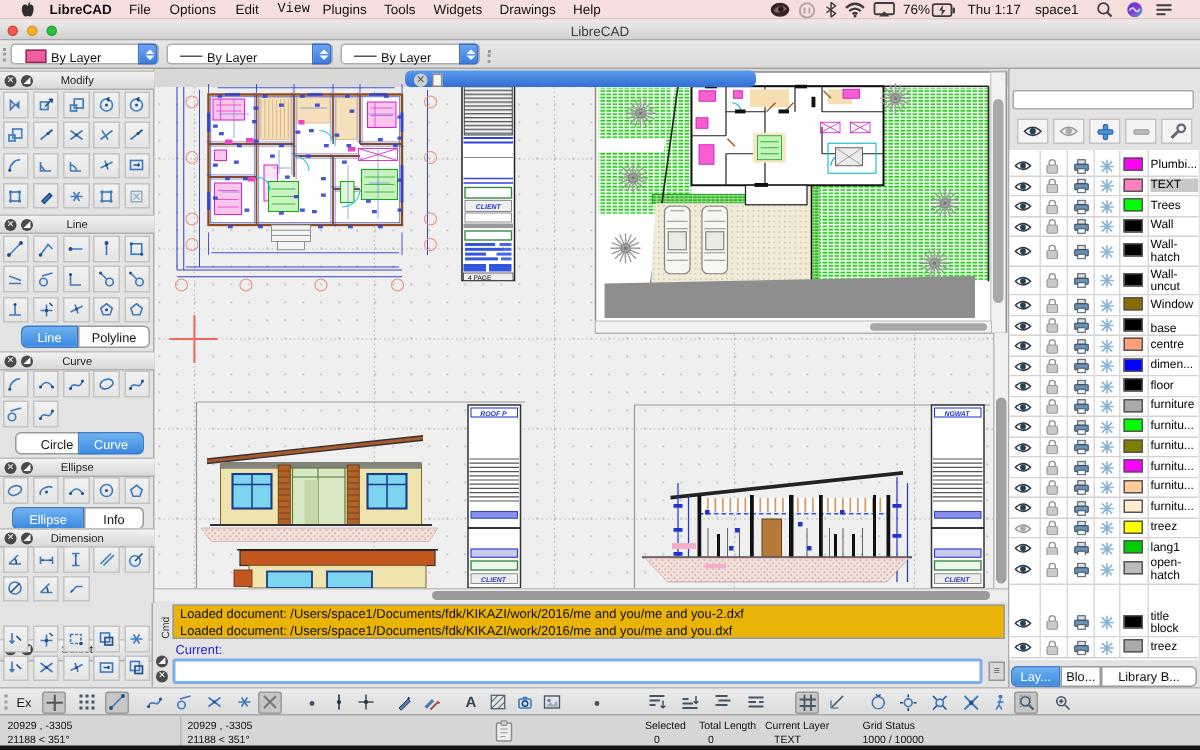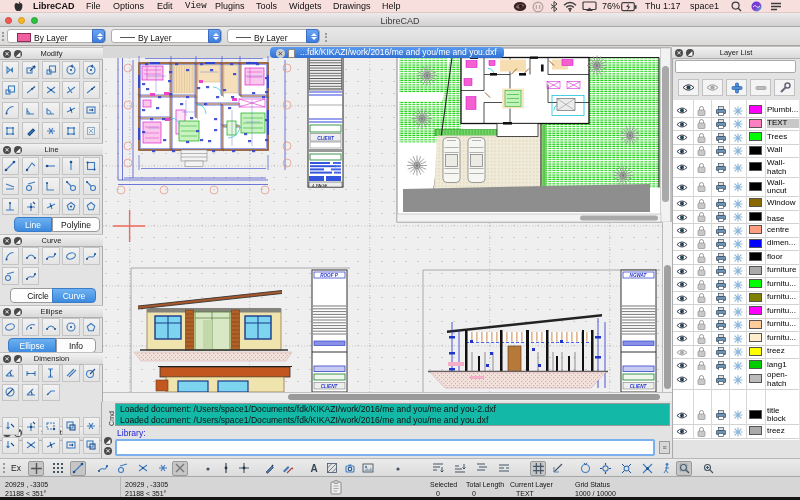--- a/index.html
+++ b/index.html
@@ -24,21 +24,21 @@
 .tbtn{position:absolute;width:17.6px;height:17.6px;background:linear-gradient(#f2f2f2,#e4e4e4);border:1px solid #c4c4c4;display:flex;align-items:center;justify-content:center}
 .tabs{position:absolute;height:15px;font-size:8.5px;text-align:center;color:#111}
 .tab{position:absolute;top:0;height:15px;line-height:14px;background:#fdfdfd;border:1px solid #9a9a9a}
 .tab.on{background:linear-gradient(#6db1f0,#3d8ae0);color:#fff;border-color:#3a7cc8}
 
 .lrow{position:absolute;left:0;width:126px;border-bottom:1px solid #d2d2d2;background:#fff}
 .lrow .nm{position:absolute;left:94px;top:1px;font-size:8px;color:#000;line-height:8.7px}
 .lrow span svg{display:block}
 .sw{position:absolute;left:76px;width:13px;height:9px;border:1px solid #555}
 
-#cmdmsg{left:115px;top:403px;width:555px;height:23px;background:#14b8a6;border:1px solid #9a9a9a;font-size:8.6px;color:#111;line-height:11px;padding-left:4px}
+#cmdmsg{left:115px;top:403px;width:555px;height:23px;background:#eab308;border:1px solid #9a9a9a;font-size:8.6px;color:#111;line-height:11px;padding-left:4px}
 #cmdinp{left:115px;top:439px;width:540px;height:17px;background:#fff;border:2px solid #7ab0ee;border-radius:2px}
 
 #botbar{left:0;top:458px;width:800px;height:18px;background:linear-gradient(#ebebeb,#dcdcdc);border-top:1px solid #b8b8b8}
 #statbar{left:0;top:476px;width:800px;height:21px;background:#d6d6d6;border-top:1px solid #a8a8a8;font-size:7px;color:#111}
 .bbtn{position:absolute;top:1.5px;width:16px;height:15px;display:flex;align-items:center;justify-content:center}
 .bbtn.prs{background:#c6c6c6;border:1px solid #9a9a9a;border-radius:2px}
 </style></head><body>
 <div id="scr">
 
 <svg width="0" height="0" style="position:absolute">
@@ -1082,28 +1082,26 @@
         <use href="#tree" x="623" y="173"></use>
       </g>
       <rect x="660.5" y="48" width="10" height="174" fill="#f2f2f2" stroke="#bbb" stroke-width="0.7"></rect>
       <rect x="662" y="66" width="7" height="136" rx="3.5" fill="#a9a9a9"></rect>
       <rect x="397" y="214" width="264" height="8" fill="#f2f2f2" stroke="#bbb" stroke-width="0.7"></rect>
       <rect x="580" y="215.5" width="78" height="5" rx="2.5" fill="#a9a9a9"></rect>
     </svg>
 <div class="abs" style="left:270px;top:47px;width:234px;height:11px;border-radius:4px;background:linear-gradient(#5b9bee,#316fd2);color:#fff;font-size:8.5px;line-height:11px">
       <span class="abs" style="left:6px;top:1.5px;width:9px;height:9px;border-radius:50%;background:#cfcfcf;color:#555;font-size:7px;line-height:9px;text-align:center">✕</span>
       <span class="abs" style="left:18px;top:1.5px;width:7px;height:9px;background:#f5f5f5;border:0.5px solid #888"></span>
-      <span class="abs" style="left:30px">...fdk/KIKAZI/work/2016/me and you/me and you.dxf</span>
     </div>
 <div class="abs" style="left:662px;top:222px;width:10px;height:170px;background:#f0f0f0;border-left:1px solid #bbb"></div>
 <div class="abs" style="left:663.5px;top:265px;width:7px;height:124px;border-radius:3.5px;background:#a0a0a0"></div>
 <div class="abs" style="left:103px;top:392px;width:569px;height:9px;background:#ededed;border-top:1px solid #c0c0c0"></div>
 <div class="abs" style="left:288px;top:393.5px;width:372px;height:6px;border-radius:3px;background:#9a9a9a"></div>
 <div class="abs" style="left:672px;top:46px;width:128px;height:412px;background:#e3e3e3;border-left:1px solid #aaa"></div>
-    <div class="hdr" style="left:672px;top:46px;width:128px;height:13px;line-height:12px">Layer List<div class="hbtn" style="left:3px">✕</div><div class="hbtn" style="left:14px">◢</div></div>
     <div class="abs" style="left:675px;top:60px;width:121px;height:13px;background:#fff;border:1px solid #aaa;border-radius:2px"></div>
     <div class="abs" style="left:678px;top:79px;width:21px;height:17px;background:#f4f4f4;border:1px solid #c2c2c2;display:flex;align-items:center;justify-content:center">
       <svg width="13" height="9" viewBox="0 0 13 9">
         <path d="M1 4.5 Q6.5 -1 12 4.5 Q6.5 10 1 4.5 Z" fill="#fff" stroke="#334" stroke-width="1"></path>
         <circle cx="6.5" cy="4.5" r="2.1" fill="#245"></circle>
       </svg>
     </div>
     <div class="abs" style="left:702px;top:79px;width:21px;height:17px;background:#f4f4f4;border:1px solid #c2c2c2;display:flex;align-items:center;justify-content:center">
       <svg width="13" height="9" viewBox="0 0 13 9">
         <path d="M1 4.5 Q6.5 -1 12 4.5 Q6.5 10 1 4.5 Z" fill="#eee" stroke="#999" stroke-width="1"></path>
@@ -1817,28 +1815,33 @@
         </span>
         <span class="sw" style="top:1.2px;background:#aaaaaa"></span>
         <span class="nm" style="width:32px;top:1.8px">treez</span>
       </div>
     </div>
     <div class="abs" style="left:693px;top:100px;width:1px;height:338px;background:#d8d8d8"></div>
     <div class="abs" style="left:711px;top:100px;width:1px;height:338px;background:#d8d8d8"></div>
     <div class="abs" style="left:729px;top:100px;width:1px;height:338px;background:#d8d8d8"></div>
     <div class="abs" style="left:746px;top:100px;width:1px;height:338px;background:#d8d8d8"></div>
     <div class="abs" style="left:765px;top:100px;width:1px;height:338px;background:#d8d8d8"></div>
+<div class="tabs" style="left:674px;top:444px;width:126px;height:14px">
+      <span class="tab on" style="left:0;width:33px;border-radius:4px 0 0 4px;height:14px;line-height:13px">Lay...</span>
+      <span class="tab" style="left:33px;width:27px;height:14px;line-height:13px">Blo...</span>
+      <span class="tab" style="left:60px;width:64px;border-radius:0 4px 4px 0;height:14px;line-height:13px">Library B...</span>
+    </div>
 <div class="abs" style="left:101px;top:402px;width:571px;height:56px;background:#e3e3e3;border-left:1px solid #aaa"></div>
 <div class="abs" style="left:102px;top:403px;width:13px;height:34px;font-size:7px;color:#333;text-align:center">
       <span class="abs" style="left:2px;top:12px;transform:rotate(-90deg);transform-origin:center">Cmd</span>
     </div>
 <div class="hbtn abs" style="left:104px;top:437px">◢</div>
 <div class="hbtn abs" style="left:104px;top:447px">✕</div>
 <div id="cmdmsg" class="abs">Loaded document: /Users/space1/Documents/fdk/KIKAZI/work/2016/me and you/me and you-2.dxf<br>Loaded document: /Users/space1/Documents/fdk/KIKAZI/work/2016/me and you/me and you.dxf</div>
-<div class="abs" style="left:117px;top:428px;font-size:8.6px;color:#2222dd">Library:</div>
+<div class="abs" style="left:117px;top:428px;font-size:8.6px;color:#2222dd">Current:</div>
 <div id="cmdinp" class="abs"></div>
 <div class="abs" style="left:659px;top:441px;width:11px;height:13px;background:#d8d8d8;border:1px solid #999;font-size:7px;color:#555;text-align:center;line-height:12px">≡</div>
 <div id="botbar" class="abs">
       <div class="abs" style="left:3px;top:4px;width:2px;height:10px;border-left:2px dotted #9a9a9a"></div>
       <div class="abs" style="left:11px;top:4px;font-size:8.5px;color:#222">Ex</div>
       <div class="bbtn prs" style="left:28px">
         <svg width="13" height="13" viewBox="0 0 12 12">
           <path d="M6 1 V11 M1 6 H11" stroke="#555" stroke-width="1.3"></path>
         </svg>
       </div>

